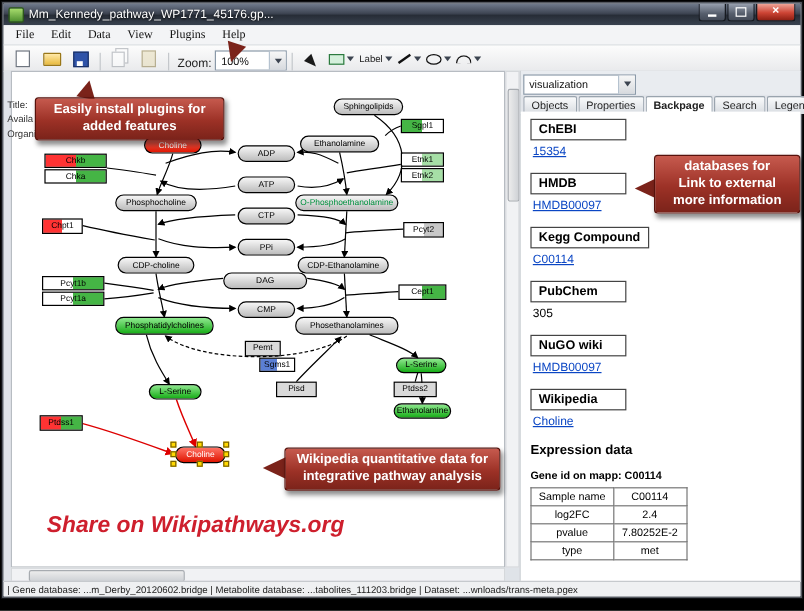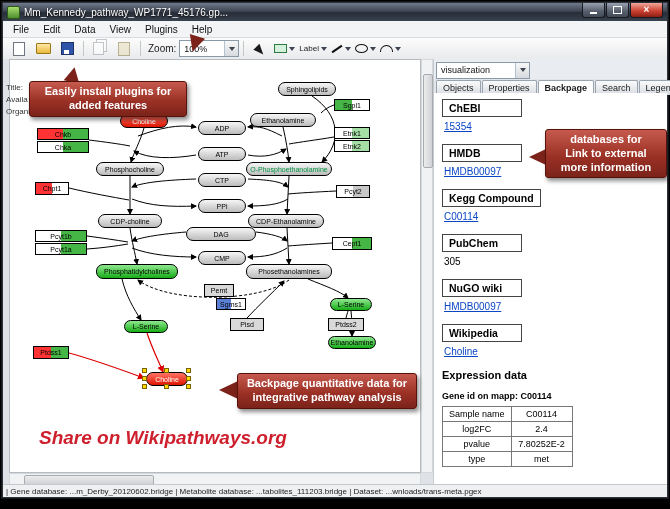--- a/index.html
+++ b/index.html
@@ -17,23 +17,23 @@
   .win-btn{width:21px;height:14px;margin-left:1px;border:1px solid #171a20;border-top:none;
            border-radius:0 0 3px 3px;background:linear-gradient(#99a1b0,#565e6c 60%,#434a57);
            display:flex;align-items:center;justify-content:center;}
   .win-btn.close{width:31px;background:linear-gradient(#f0a79b,#cd4434 55%,#8c1e12);}
   .glyph-min{width:7px;height:2px;background:#fff;margin-top:5px;}
   .glyph-max{width:7px;height:6px;border:1px solid #fff;}
   .glyph-close{color:#fff;font-size:10px;font-weight:bold;line-height:1;}
   
   .menubar{height:16px;background:#f3f4f6;border-bottom:1px solid #d9dce0;display:flex;
            align-items:center;font-size:10px;padding-left:3px;color:#111;}
-  .menu-item{padding:1px 7px;}
+  .menu-item{padding:1px 7px;font-family:Liberation Serif, serif;}
   .toolbar{height:21px;background:linear-gradient(#fcfcfc,#e9eaec);border-bottom:1px solid #c9ccd1;
-           display:flex;align-items:center;padding:0 4px;font-size:10px;color:#222;}
+           display:flex;align-items:flex-end;padding:0 4px;font-size:10px;color:#222;}
   .tb-btn{height:18px;min-width:20px;display:flex;align-items:center;justify-content:center;
           margin:0 1px;border:1px solid transparent;border-radius:2px;gap:2px;}
   .tb-sep{width:1px;height:15px;background:#c4c7cb;margin:0 4px;flex:none;}
   .caret{width:0;height:0;border-left:3px solid transparent;border-right:3px solid transparent;
          border-top:4px solid #3c4450;flex:none;}
   .combo{background:#fff;border:1px solid #8a99a8;height:15px;display:flex;align-items:center;
          font-size:9px;color:#111;}
   .combo .val{padding:0 4px;flex:1;white-space:nowrap;overflow:hidden;}
   .combo .arrowbox{width:13px;height:100%;background:linear-gradient(#f7f7f7,#d7dade);
                    border-left:1px solid #b5c2cf;display:flex;align-items:center;justify-content:center;flex:none;}
@@ -350,20 +350,20 @@
   <div class="ptr" style="left:62px;top:64px;border-left:8px solid transparent;border-right:8px solid transparent;border-bottom:15px solid #7b231a;transform:rotate(12deg);"></div>
 
   <div class="banner" style="left:542px;top:126px;width:108px;">
     <div>databases  for</div>
     <div>Link  to external</div>
     <div>more information</div>
   </div>
   <div class="ptr" style="left:526px;top:146px;border-top:8px solid transparent;border-bottom:8px solid transparent;border-right:17px solid #7b231a;"></div>
 
   <div class="banner" style="left:234px;top:370px;width:166px;">
-    <div>Backpage quantitative  data  for</div>
+    <div>Wikipedia quantitative  data  for</div>
     <div>integrative pathway analysis</div>
   </div>
   <div class="ptr" style="left:216px;top:378px;border-top:9px solid transparent;border-bottom:9px solid transparent;border-right:19px solid #7b231a;"></div>
 
   <div class="share-text">Share on Wikipathways.org</div>
 
 </div>
 
 </body></html>

